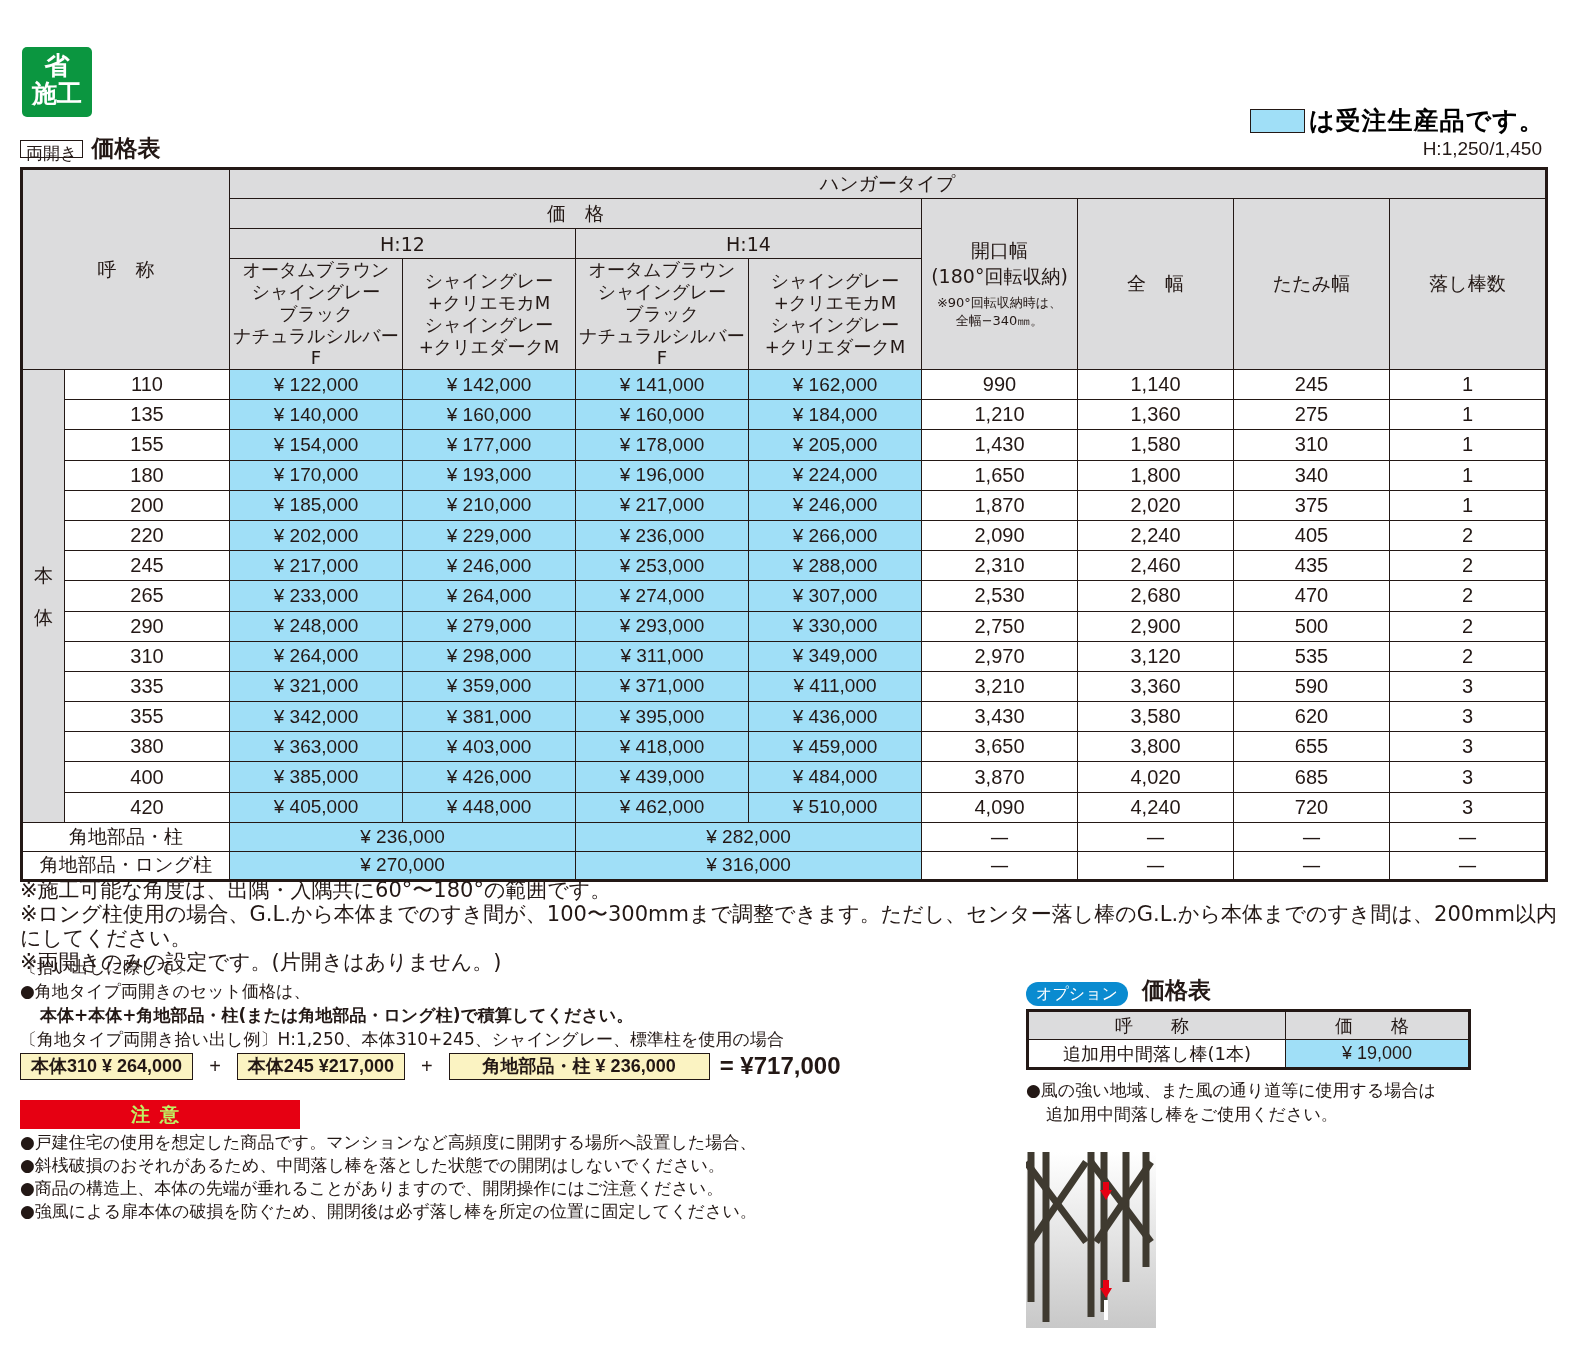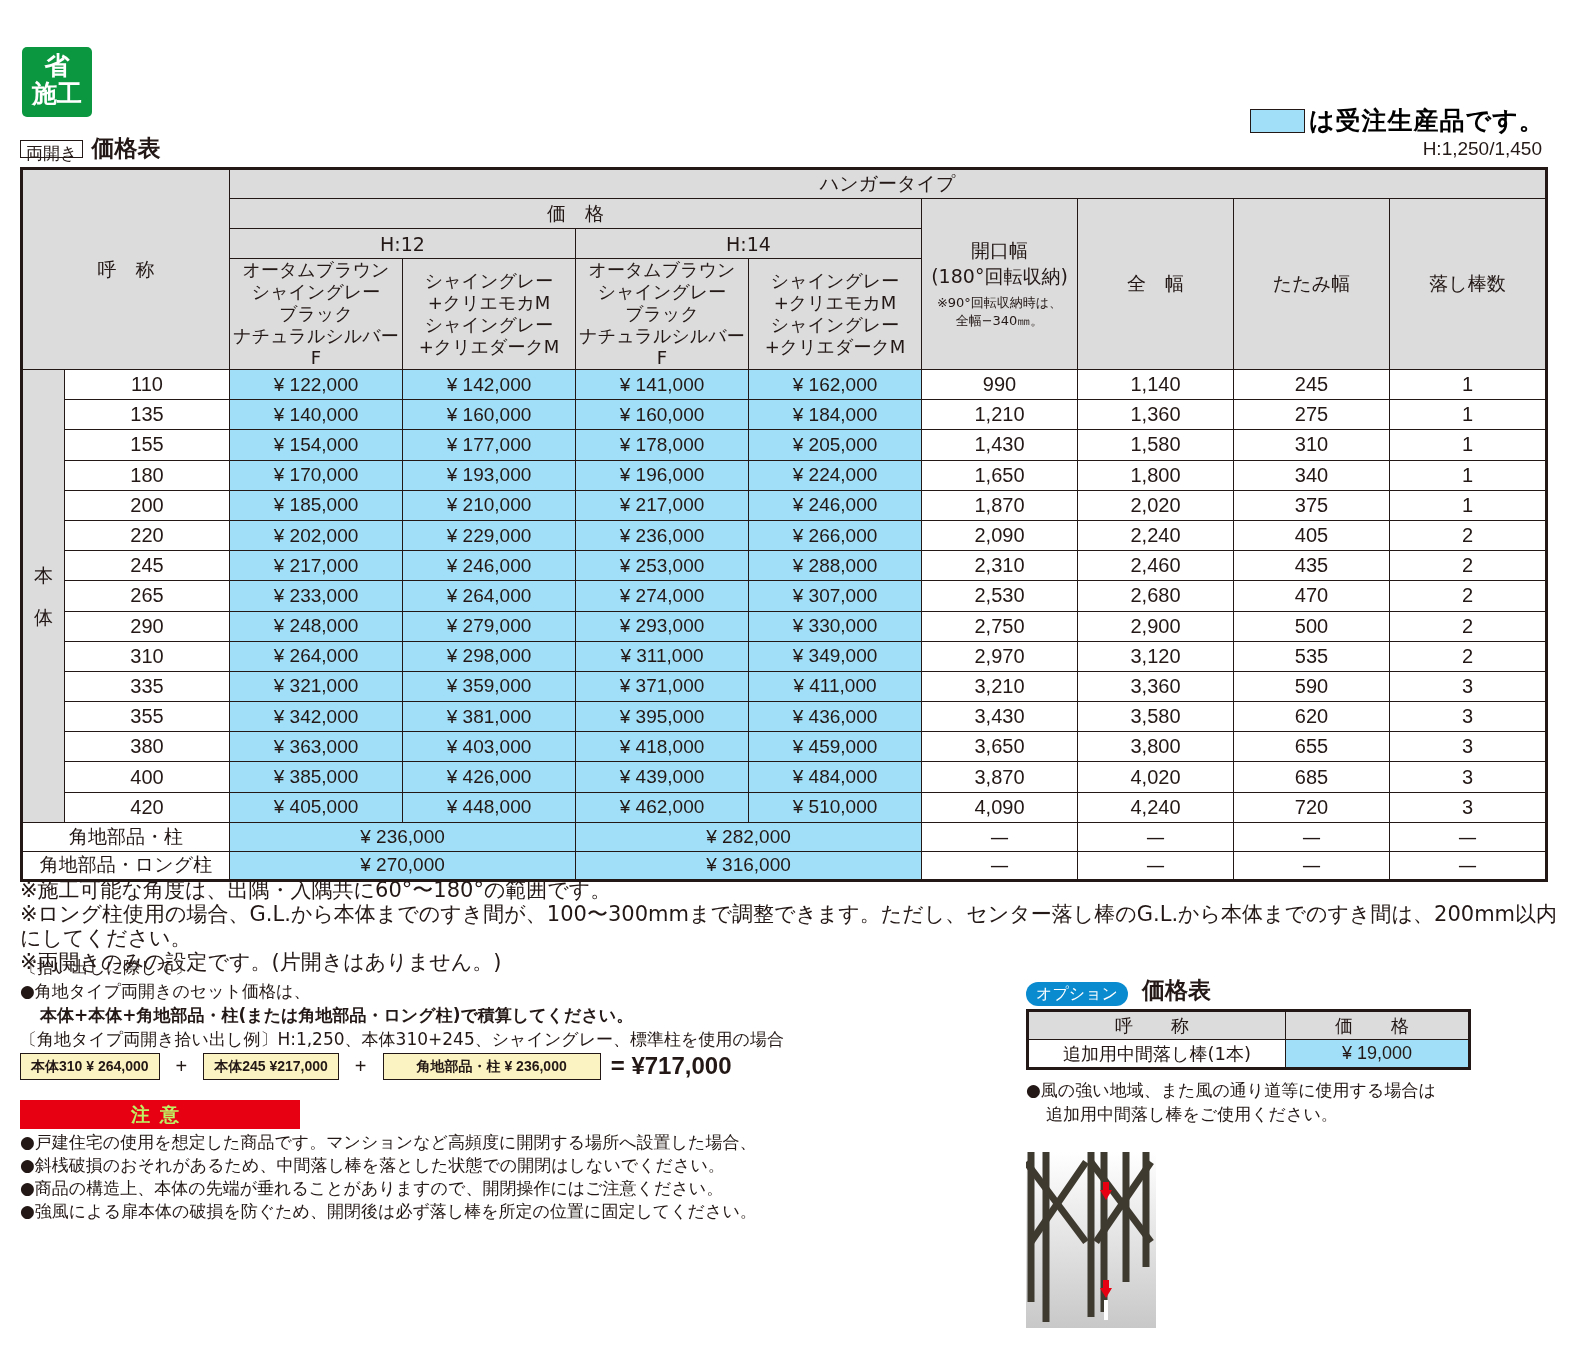--- a/index.html
+++ b/index.html
@@ -35,21 +35,21 @@
   .cell-num { font-family: "Liberation Sans", sans-serif; font-size: 20px; }
   .row-body td { height: 30.2px; }
   .thick-top td, .thick-top th { border-top: 3px solid #231815; }
   .side-group { background: #dcdcdd !important; font-size: 19px; line-height: 42px; }
   .note-small { font-size: 13px; line-height: 18px; display: block; margin-top: 4px; }
 
   .notes { position: absolute; left: 20px; top: 878px; font-size: 21px; line-height: 24px; }
   .pickup { position: absolute; left: 20px; top: 955px; font-size: 17px; line-height: 24px; }
   .pickup .bold-line { font-weight: bold; padding-left: 20px; }
   .calc-row { position: absolute; left: 20px; top: 1052px; display: flex; align-items: center; font-family: "Liberation Sans", sans-serif; }
-  .calc-box { background: #fbf3c2; border: 1.5px solid #231815; height: 27px; line-height: 25px; font-size: 14px; padding: 0 10px; font-weight: bold; }
+  .calc-box { background: #fbf3c2; border: 1.5px solid #231815; height: 27px; line-height: 25px; font-size: 18px; padding: 0 10px; font-weight: bold; }
   .calc-op { font-size: 20px; margin: 0 16px; }
   .calc-total { font-size: 24px; font-weight: bold; }
 
   .caution-bar { position: absolute; left: 20px; top: 1100px; width: 280px; height: 29px; background: #e60012; color: #bef264; font-size: 19px; font-weight: bold; text-align: center; line-height: 29px; letter-spacing: 10px; }
   .caution-list { position: absolute; left: 20px; top: 1131px; font-size: 17px; line-height: 23px; }
   .caution-list .indent { padding-left: 20px; }
 
   .opt-title { position: absolute; left: 1026px; top: 975px; display: flex; align-items: flex-end; gap: 8px; }
   .opt-pill { background: #0a8bd0; color: #fff; border-radius: 12px; font-size: 16px; padding: 0 10px; height: 24px; line-height: 24px; }
   .opt-heading { font-size: 23px; font-weight: bold; margin-left: 6px; }

